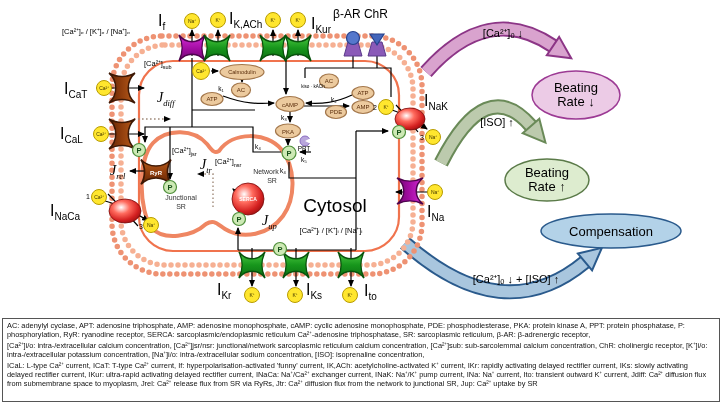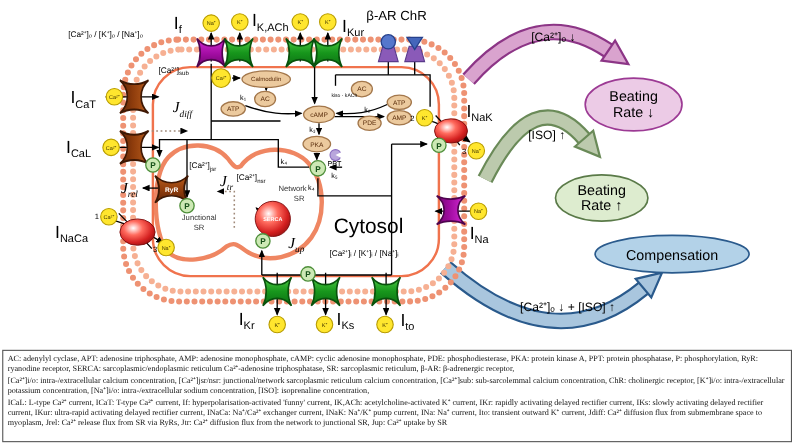--- a/index.html
+++ b/index.html
@@ -18,21 +18,21 @@
   .ptext{font-size:7.5px;font-weight:bold;fill:#17511a;}
   .white6{font-size:6px;fill:#fff;font-weight:bold;}
   .white5{font-size:5px;fill:#fff;font-weight:bold;}
   .cyto{font-size:19px;}
   .srlab{font-size:7px;fill:#333;}
   .outLab{font-size:11px;}
   .ellLab{font-size:13px;}
   .recLab{font-size:12px;}
   #legend{position:absolute;left:2px;top:318px;width:708px;height:78px;
           border:1px solid #555;padding:2px 4px;font-size:7.4px;line-height:1.27;color:#111;}
-  #legend p{margin:0 0 1px 0;font-family:Liberation Serif, serif;}
+  #legend p{margin:0 0 1px 0;}
 </style>
 </head>
 <body>
 
 <div id="stage">
 <svg width="720" height="405" viewBox="0 0 720 405">
   <defs>
     <marker id="ah" markerWidth="9" markerHeight="8" refX="6" refY="3" orient="auto" markerUnits="userSpaceOnUse">
       <path d="M0,0 L7,3 L0,6 Z" fill="#000"></path>
     </marker>

